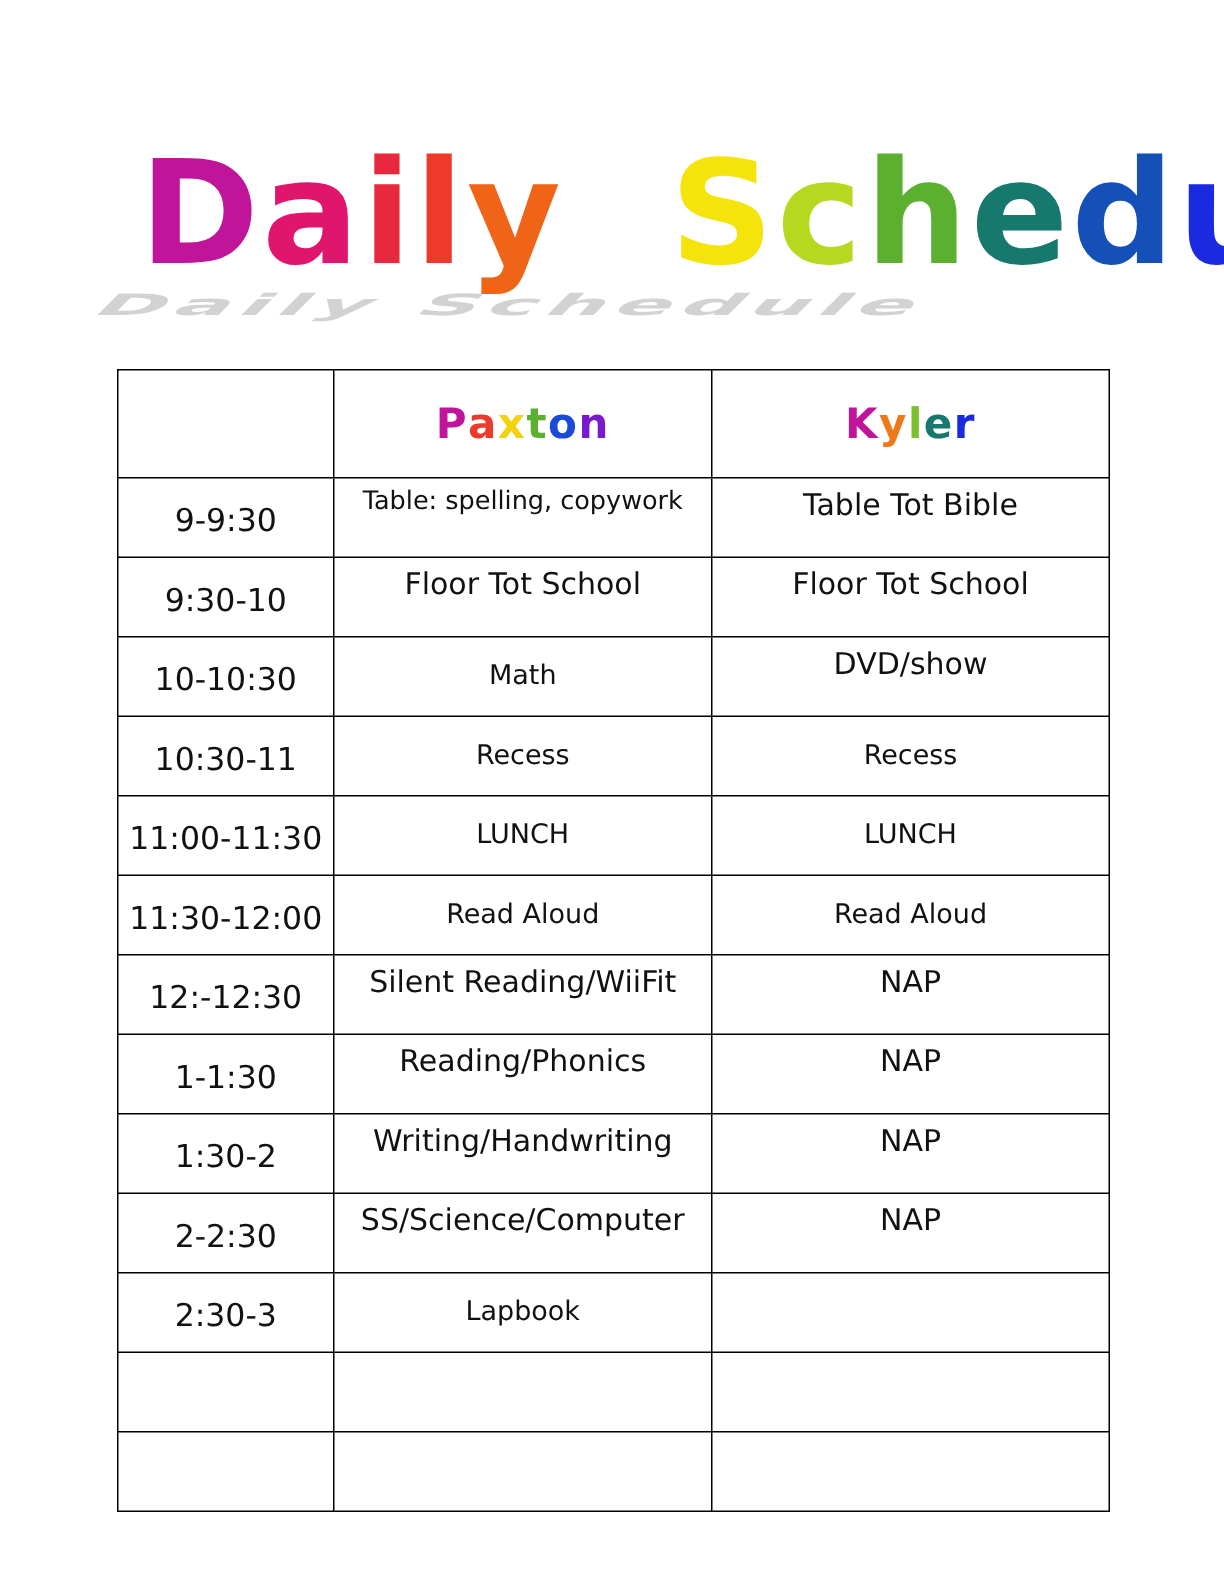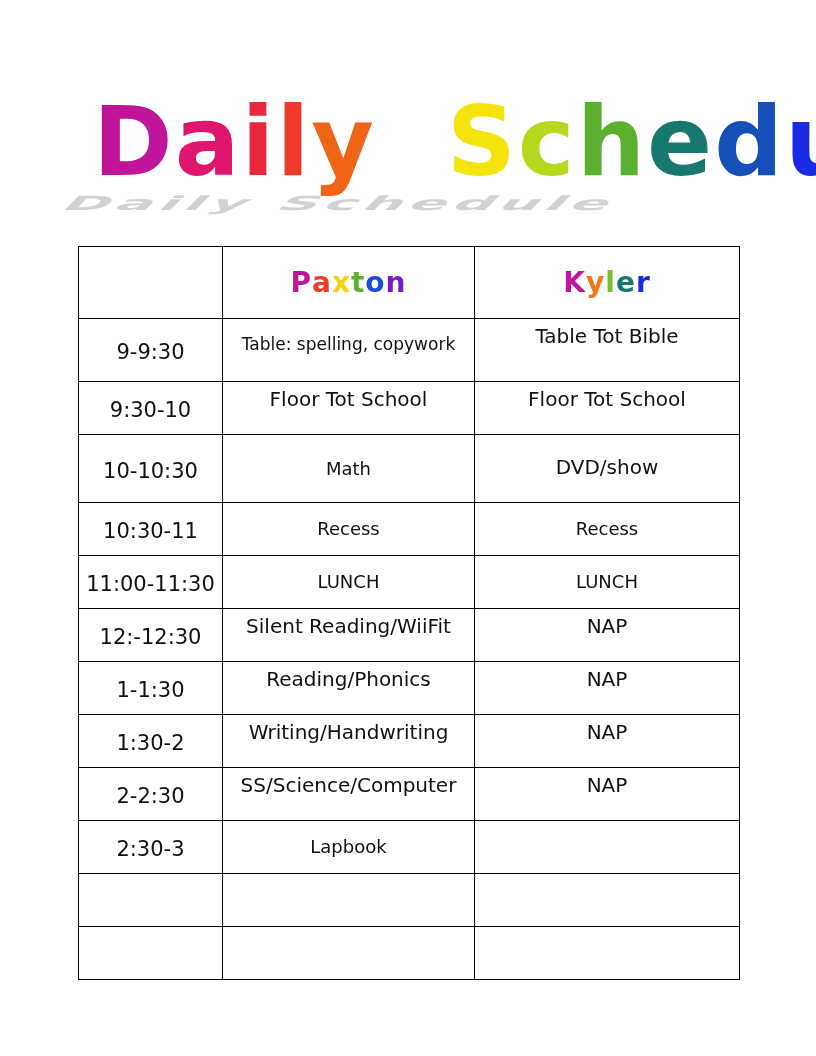--- a/index.html
+++ b/index.html
@@ -39,21 +39,21 @@
   <tbody id="sched-body">
     <tr class="header">
       <td></td>
       <td><span class="name" id="name-paxton"><span style="color: rgb(192, 20, 154);">P</span><span style="color: rgb(238, 58, 42);">a</span><span style="color: rgb(244, 210, 12);">x</span><span style="color: rgb(92, 176, 48);">t</span><span style="color: rgb(26, 74, 216);">o</span><span style="color: rgb(122, 26, 208);">n</span></span></td>
       <td><span class="name" id="name-kyler"><span style="color: rgb(192, 20, 154);">K</span><span style="color: rgb(240, 120, 24);">y</span><span style="color: rgb(124, 192, 48);">l</span><span style="color: rgb(23, 120, 110);">e</span><span style="color: rgb(26, 42, 224);">r</span></span></td>
     </tr>
   <tr>
         <td class="time">
           <span class="cell-text">9-9:30</span>
         </td>
-        <td style="vertical-align: top; padding-top: 16px;">
+        <td style="vertical-align: top; padding-top: 6px;">
           <span class="cell-text sz-sm">Table: spelling, copywork</span>
         </td>
         <td style="vertical-align: top; padding-top: 6px;">
           <span class="cell-text sz-md">Table Tot Bible</span>
         </td>
       </tr>
       <tr>
         <td class="time">
           <span class="cell-text">9:30-10</span>
         </td>
@@ -64,21 +64,21 @@
           <span class="cell-text sz-md">Floor Tot School</span>
         </td>
       </tr>
       <tr>
         <td class="time">
           <span class="cell-text">10-10:30</span>
         </td>
         <td>
           <span class="cell-text sz-lg">Math</span>
         </td>
-        <td style="vertical-align: top; padding-top: 21px;">
+        <td style="vertical-align: top; padding-top: 6px;">
           <span class="cell-text sz-md">DVD/show</span>
         </td>
       </tr>
       <tr>
         <td class="time">
           <span class="cell-text">10:30-11</span>
         </td>
         <td>
           <span class="cell-text sz-lg">Recess</span>
         </td>
@@ -88,20 +88,31 @@
       </tr>
       <tr>
         <td class="time">
           <span class="cell-text">11:00-11:30</span>
         </td>
         <td>
           <span class="cell-text sz-lg">LUNCH</span>
         </td>
         <td>
           <span class="cell-text sz-lg">LUNCH</span>
+        </td>
+      </tr>
+      <tr>
+        <td class="time">
+          <span class="cell-text">11:30-12:00</span>
+        </td>
+        <td>
+          <span class="cell-text sz-lg">Read Aloud</span>
+        </td>
+        <td>
+          <span class="cell-text sz-lg">Read Aloud</span>
         </td>
       </tr>
       <tr>
         <td class="time">
           <span class="cell-text">12:-12:30</span>
         </td>
         <td style="vertical-align: top; padding-top: 6px;">
           <span class="cell-text sz-md">Silent Reading/WiiFit</span>
         </td>
         <td style="vertical-align: top; padding-top: 6px;">

